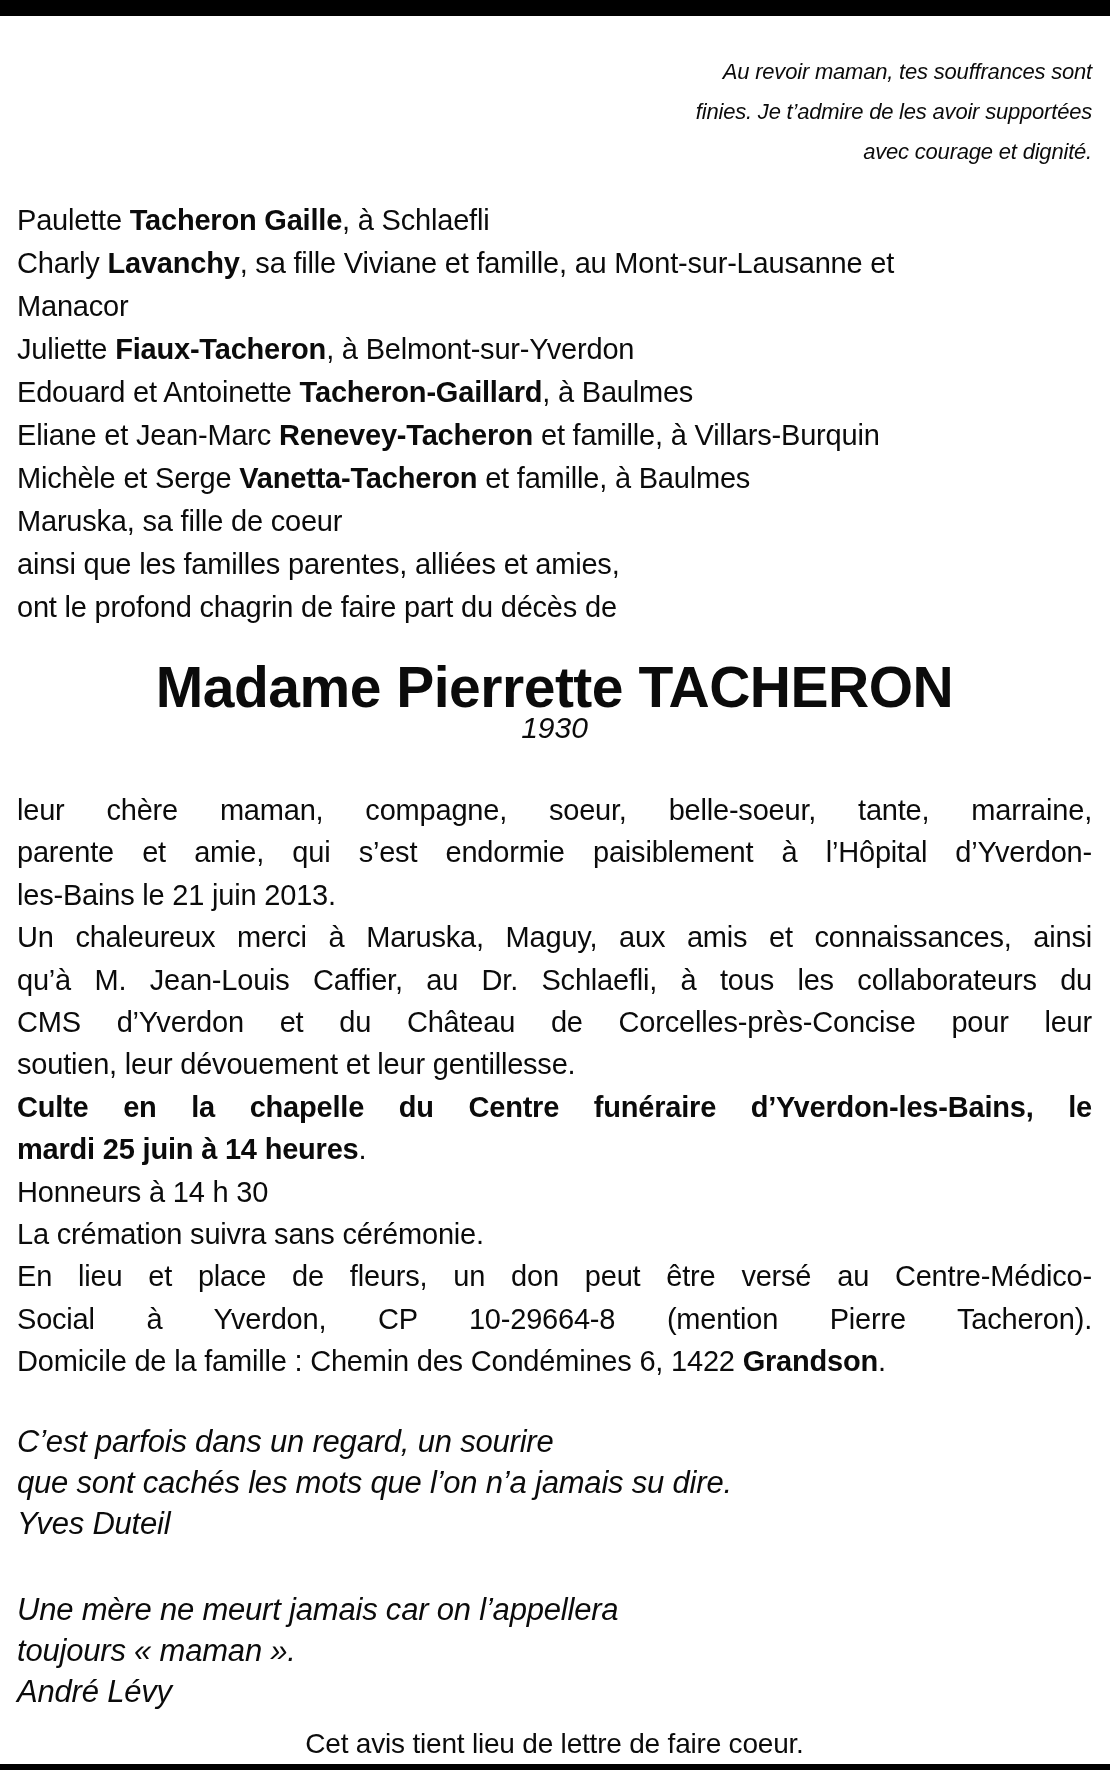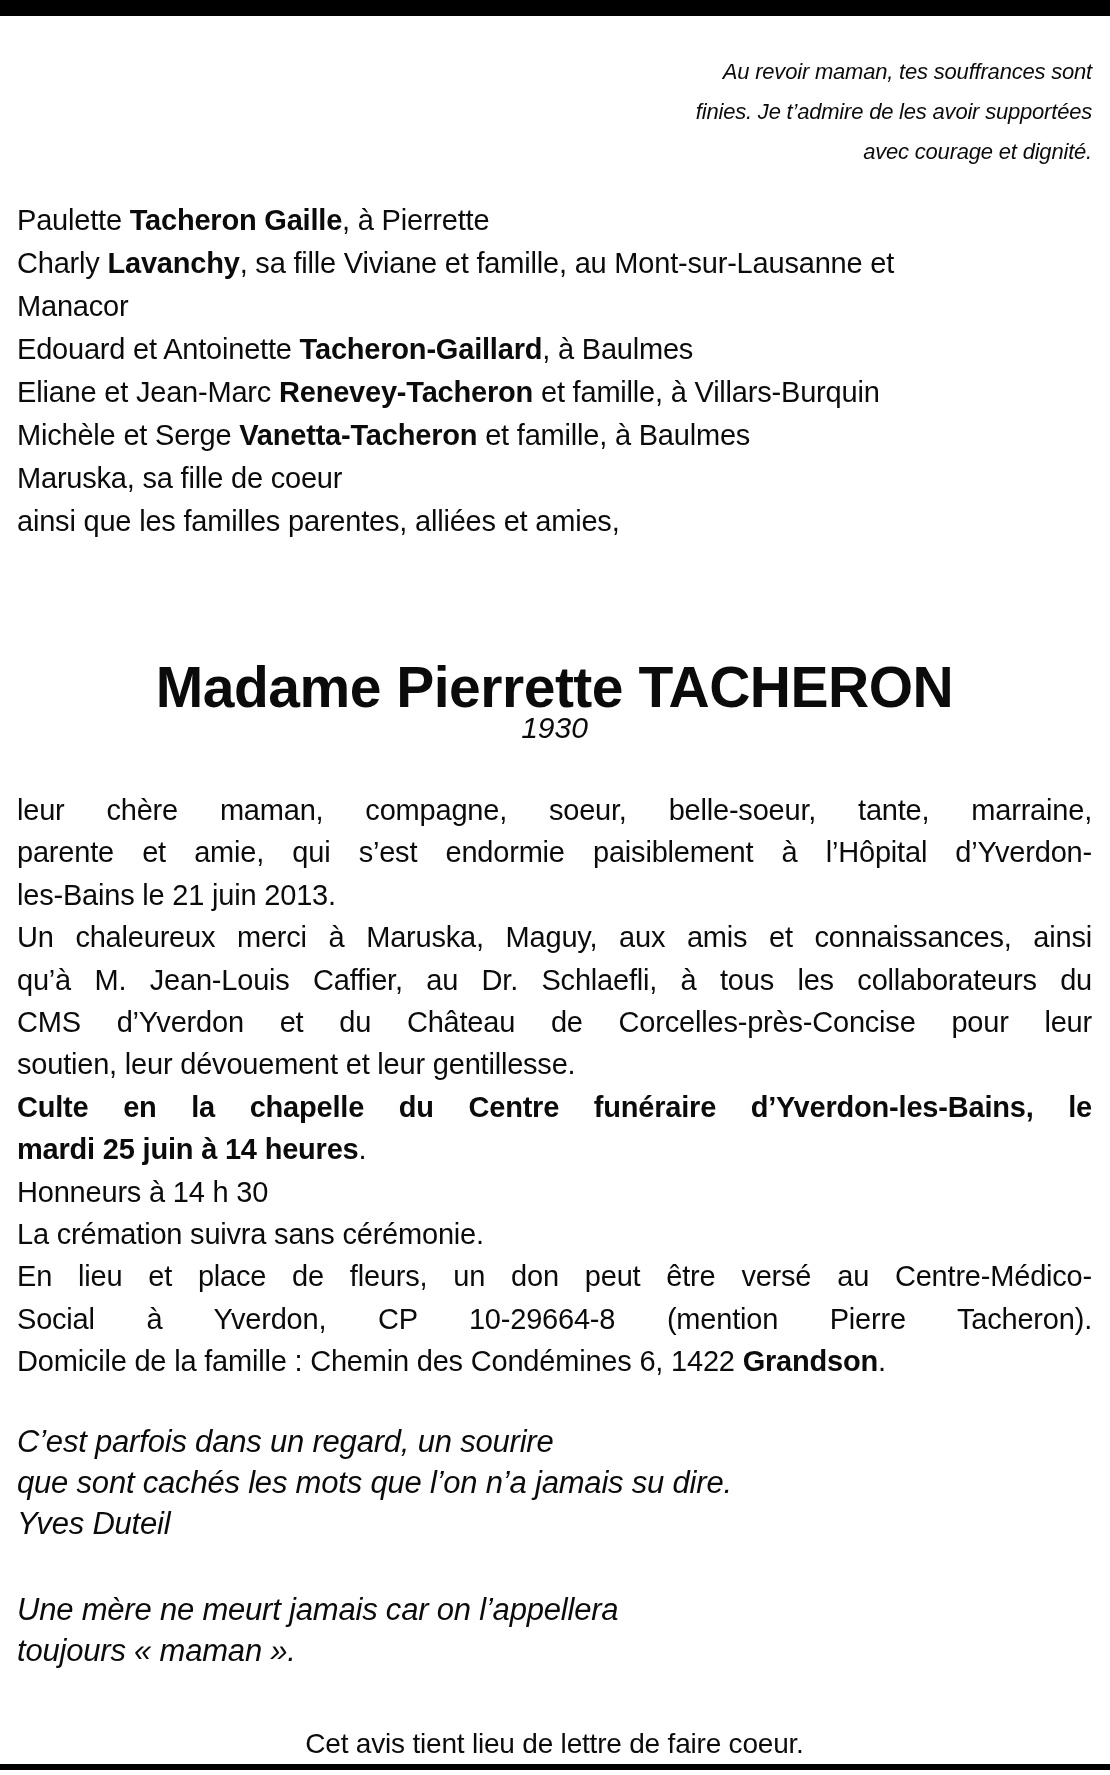--- a/index.html
+++ b/index.html
@@ -104,28 +104,30 @@
 
 <div class="bar bar-top"></div>
 
 <div class="block epigraph">
   <div>Au revoir maman, tes souffrances sont</div>
   <div>finies. Je t’admire de les avoir supportées</div>
   <div>avec courage et dignité.</div>
 </div>
 
 <div class="block family">
-  <div><span>Paulette </span><b>Tacheron Gaille</b><span>, à Pierrette</span></div>
+  <div><span>Paulette </span><b>Tacheron Gaille</b><span>, à Schlaefli</span></div>
   <div><span>Charly </span><b>Lavanchy</b><span>, sa fille Viviane et famille, au Mont-sur-Lausanne et</span></div>
   <div><span>Manacor</span></div>
+  <div><span>Juliette </span><b>Fiaux-Tacheron</b><span>, à Belmont-sur-Yverdon</span></div>
   <div><span>Edouard et Antoinette </span><b>Tacheron-Gaillard</b><span>, à Baulmes</span></div>
   <div><span>Eliane et Jean-Marc </span><b>Renevey-Tacheron</b><span> et famille, à Villars-Burquin</span></div>
   <div><span>Michèle et Serge </span><b>Vanetta-Tacheron</b><span> et famille, à Baulmes</span></div>
   <div><span>Maruska, sa fille de coeur</span></div>
   <div><span>ainsi que les familles parentes, alliées et amies,</span></div>
+  <div><span>ont le profond chagrin de faire part du décès de</span></div>
 </div>
 
 <h1 class="block title">Madame Pierrette TACHERON</h1>
 
 <div class="block year">1930</div>
 
 <div class="block body-text">
   <div class="j"><span>leur chère maman, compagne, soeur, belle-soeur, tante, marraine,</span></div>
   <div class="j"><span>parente et amie, qui s’est endormie paisiblement à l’Hôpital d’Yverdon-</span></div>
   <div><span>les-Bains le 21 juin 2013.</span></div>
@@ -144,17 +146,18 @@
 
 <div class="block quote quote-1">
   <div>C’est parfois dans un regard, un sourire</div>
   <div>que sont cachés les mots que l’on n’a jamais su dire.</div>
   <div>Yves Duteil</div>
 </div>
 
 <div class="block quote quote-2">
   <div>Une mère ne meurt jamais car on l’appellera</div>
   <div>toujours « maman ».</div>
+  <div>André Lévy</div>
 </div>
 
 <div class="block footer-note">Cet avis tient lieu de lettre de faire coeur.</div>
 
 <div class="bar bar-bottom"></div>
 
 </body></html>

